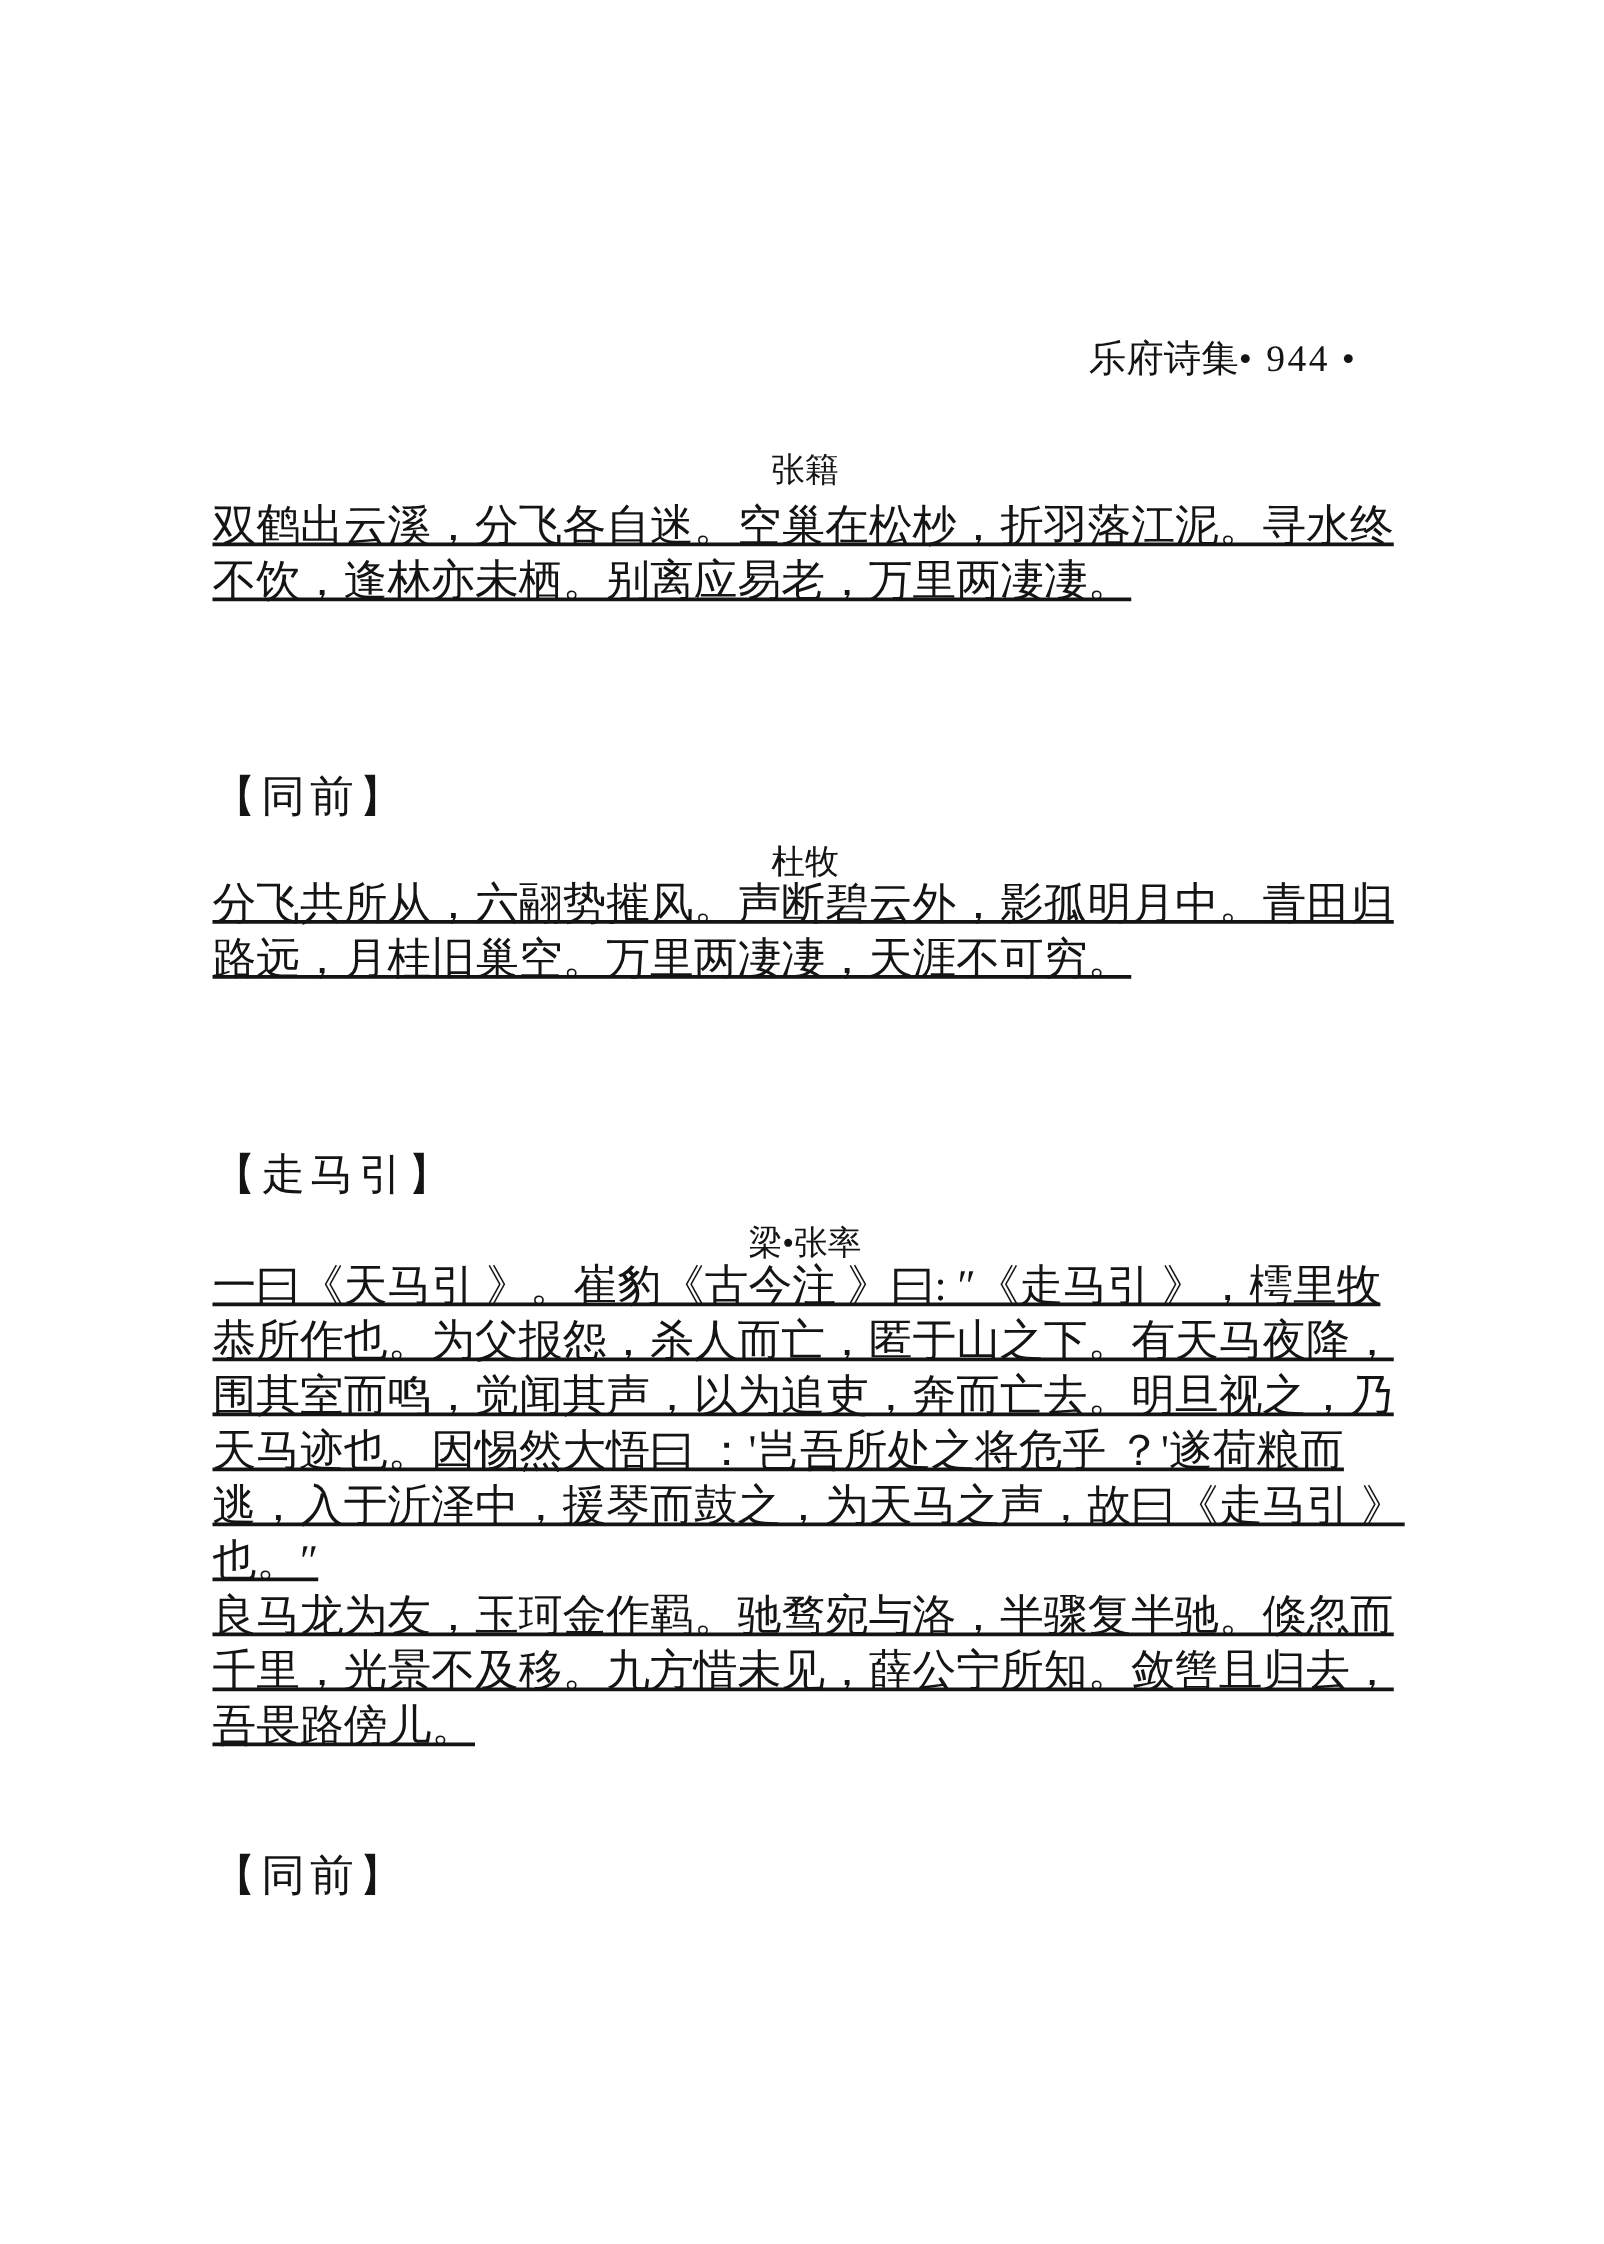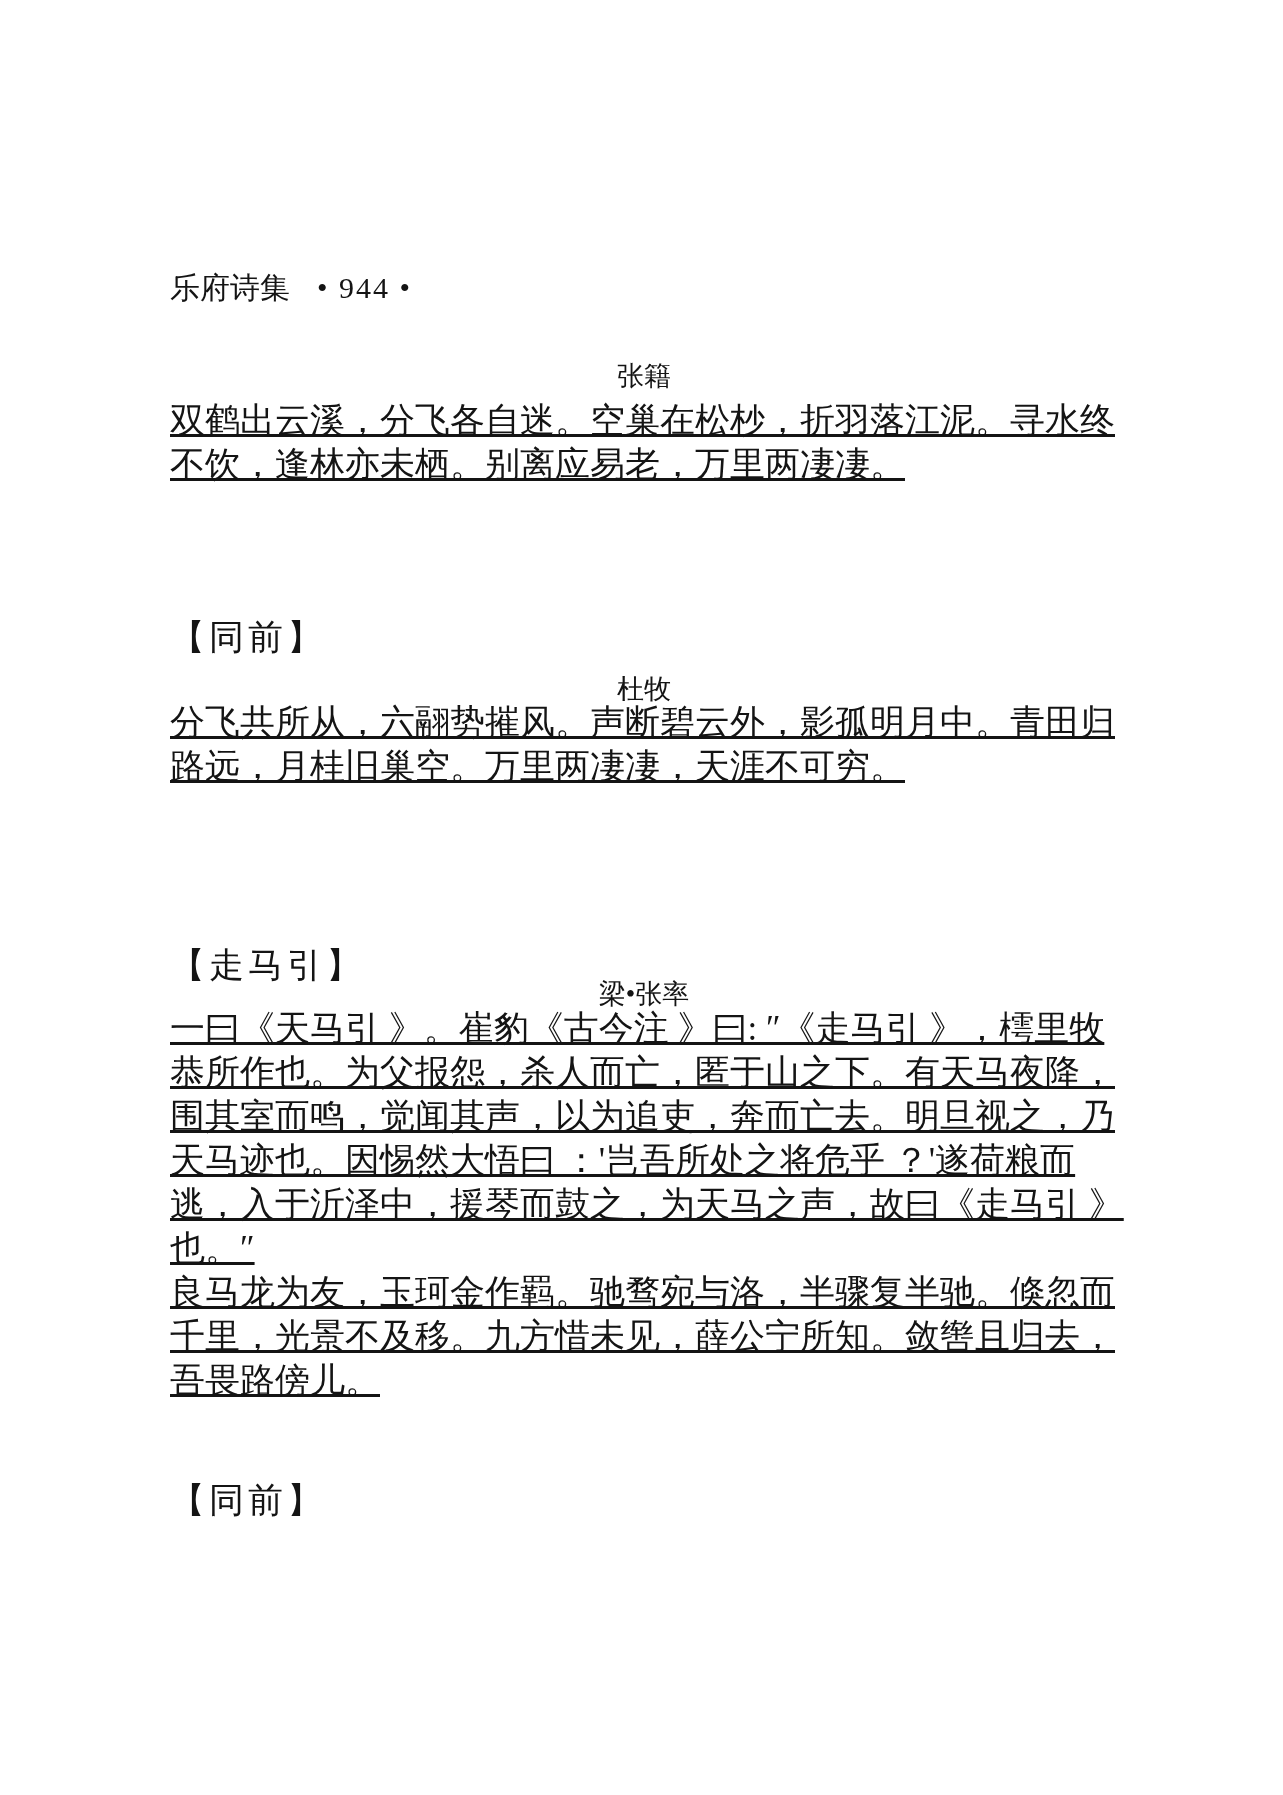--- a/index.html
+++ b/index.html
@@ -17,25 +17,24 @@
     overflow: hidden;
   }
   .col {
     position: absolute;
     left: 170px;
     width: 948px;
   }
   .header-row {
     top: 268px;
     display: flex;
-    justify-content: flex-start;
+    justify-content: flex-end;
     align-items: baseline;
     font-size: 30px;
     line-height: 40px;
-    gap: 27px;
   }
   .page-number {
     padding-right: 32px;
     letter-spacing: 2px;
   }
   .author-line {
     font-size: 27px;
     line-height: 44px;
     white-space: pre;
     text-align: center;
@@ -74,21 +73,21 @@
 
   <div class="col section-heading" style="top:616px">【同前】</div>
 
   <div class="col author-line" style="top:667px">杜牧</div>
 
   <div class="col text-block" style="top:701px">
     <div>分飞共所从，六翮势摧风。声断碧云外，影孤明月中。青田归</div>
     <div>路远，月桂旧巢空。万里两凄凄，天涯不可穷。</div>
   </div>
 
-  <div class="col section-heading" style="top:944px">【走马引】</div>
+  <div class="col section-heading" style="top:918px">【走马引】</div>
 
   <div class="col author-line" style="top:972px">梁•张率</div>
 
   <div class="col text-block" style="top:1007px">
     <div>一曰《天马引 》。崔豹《古今注 》曰: ″《走马引 》，樗里牧</div>
     <div>恭所作也。为父报怨，杀人而亡，匿于山之下。有天马夜降，</div>
     <div>围其室而鸣，觉闻其声，以为追吏，奔而亡去。明旦视之，乃</div>
     <div>天马迹也。因惕然大悟曰 ：'岂吾所处之将危乎 ？'遂荷粮而</div>
     <div>逃，入于沂泽中，援琴而鼓之，为天马之声，故曰《走马引 》</div>
     <div>也。″</div>

